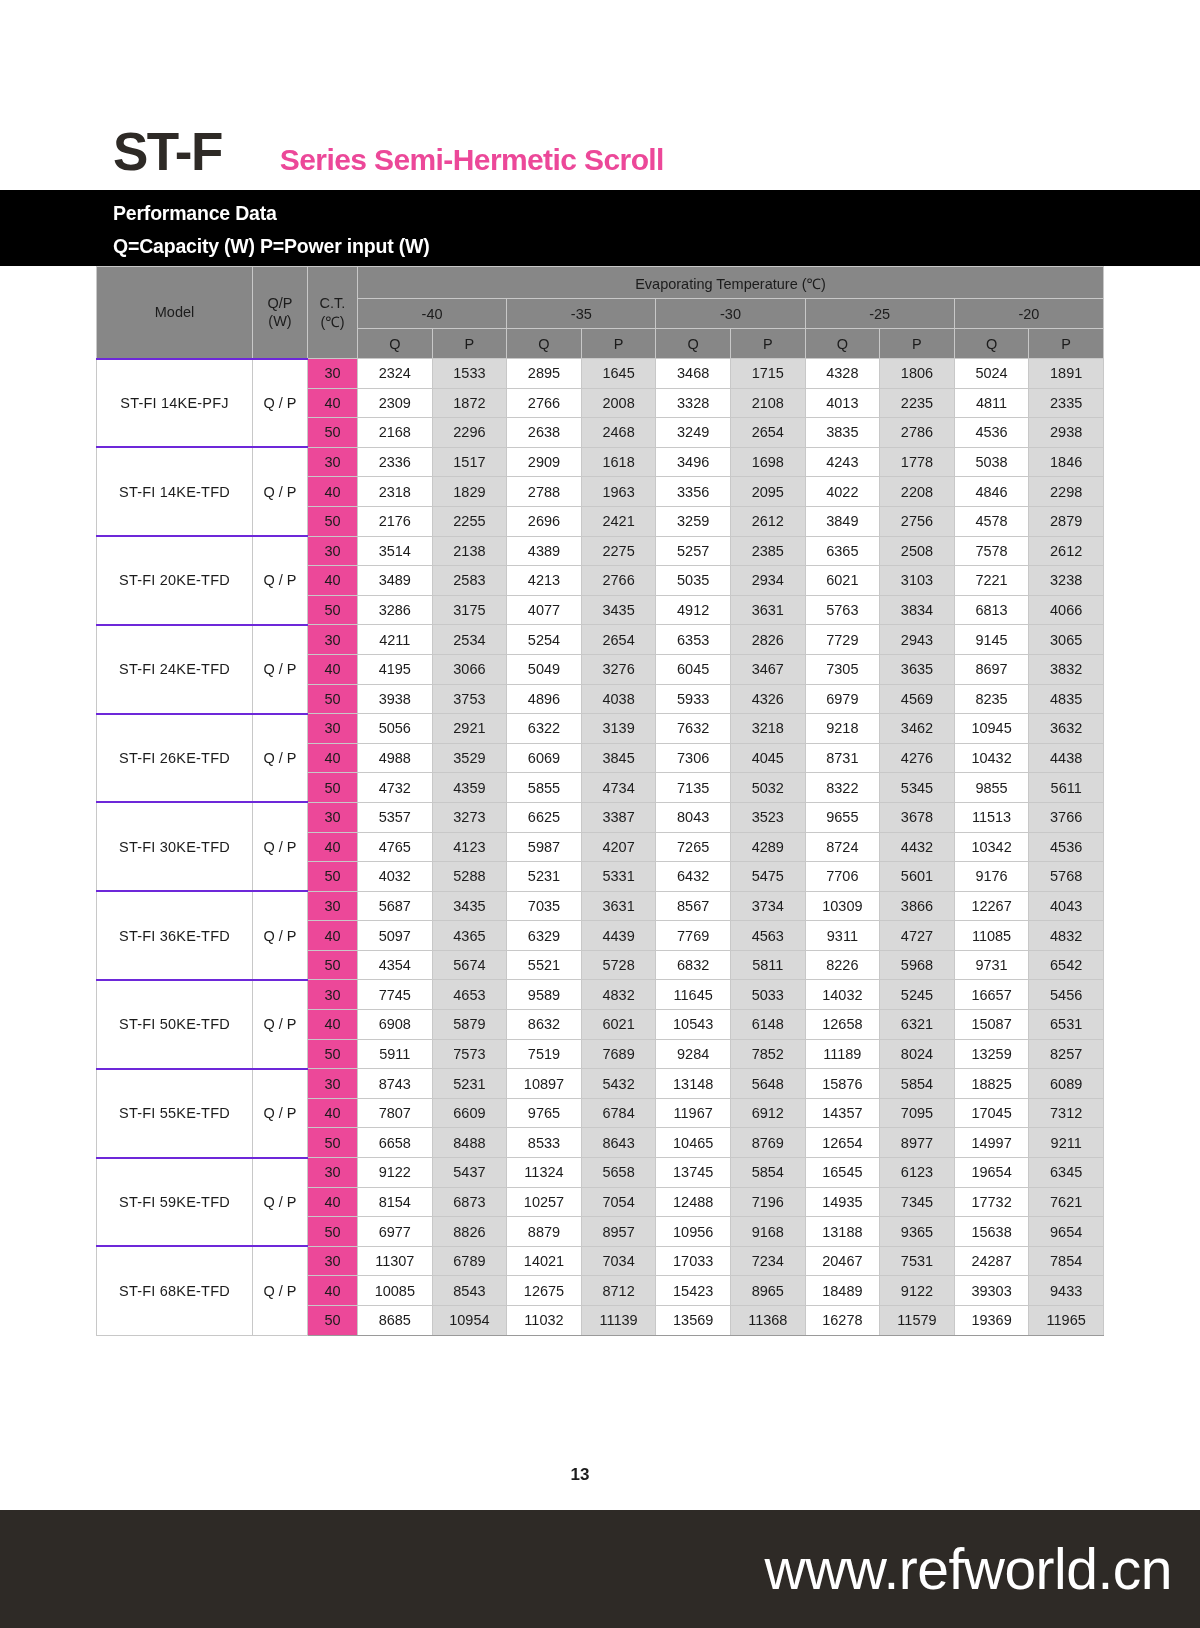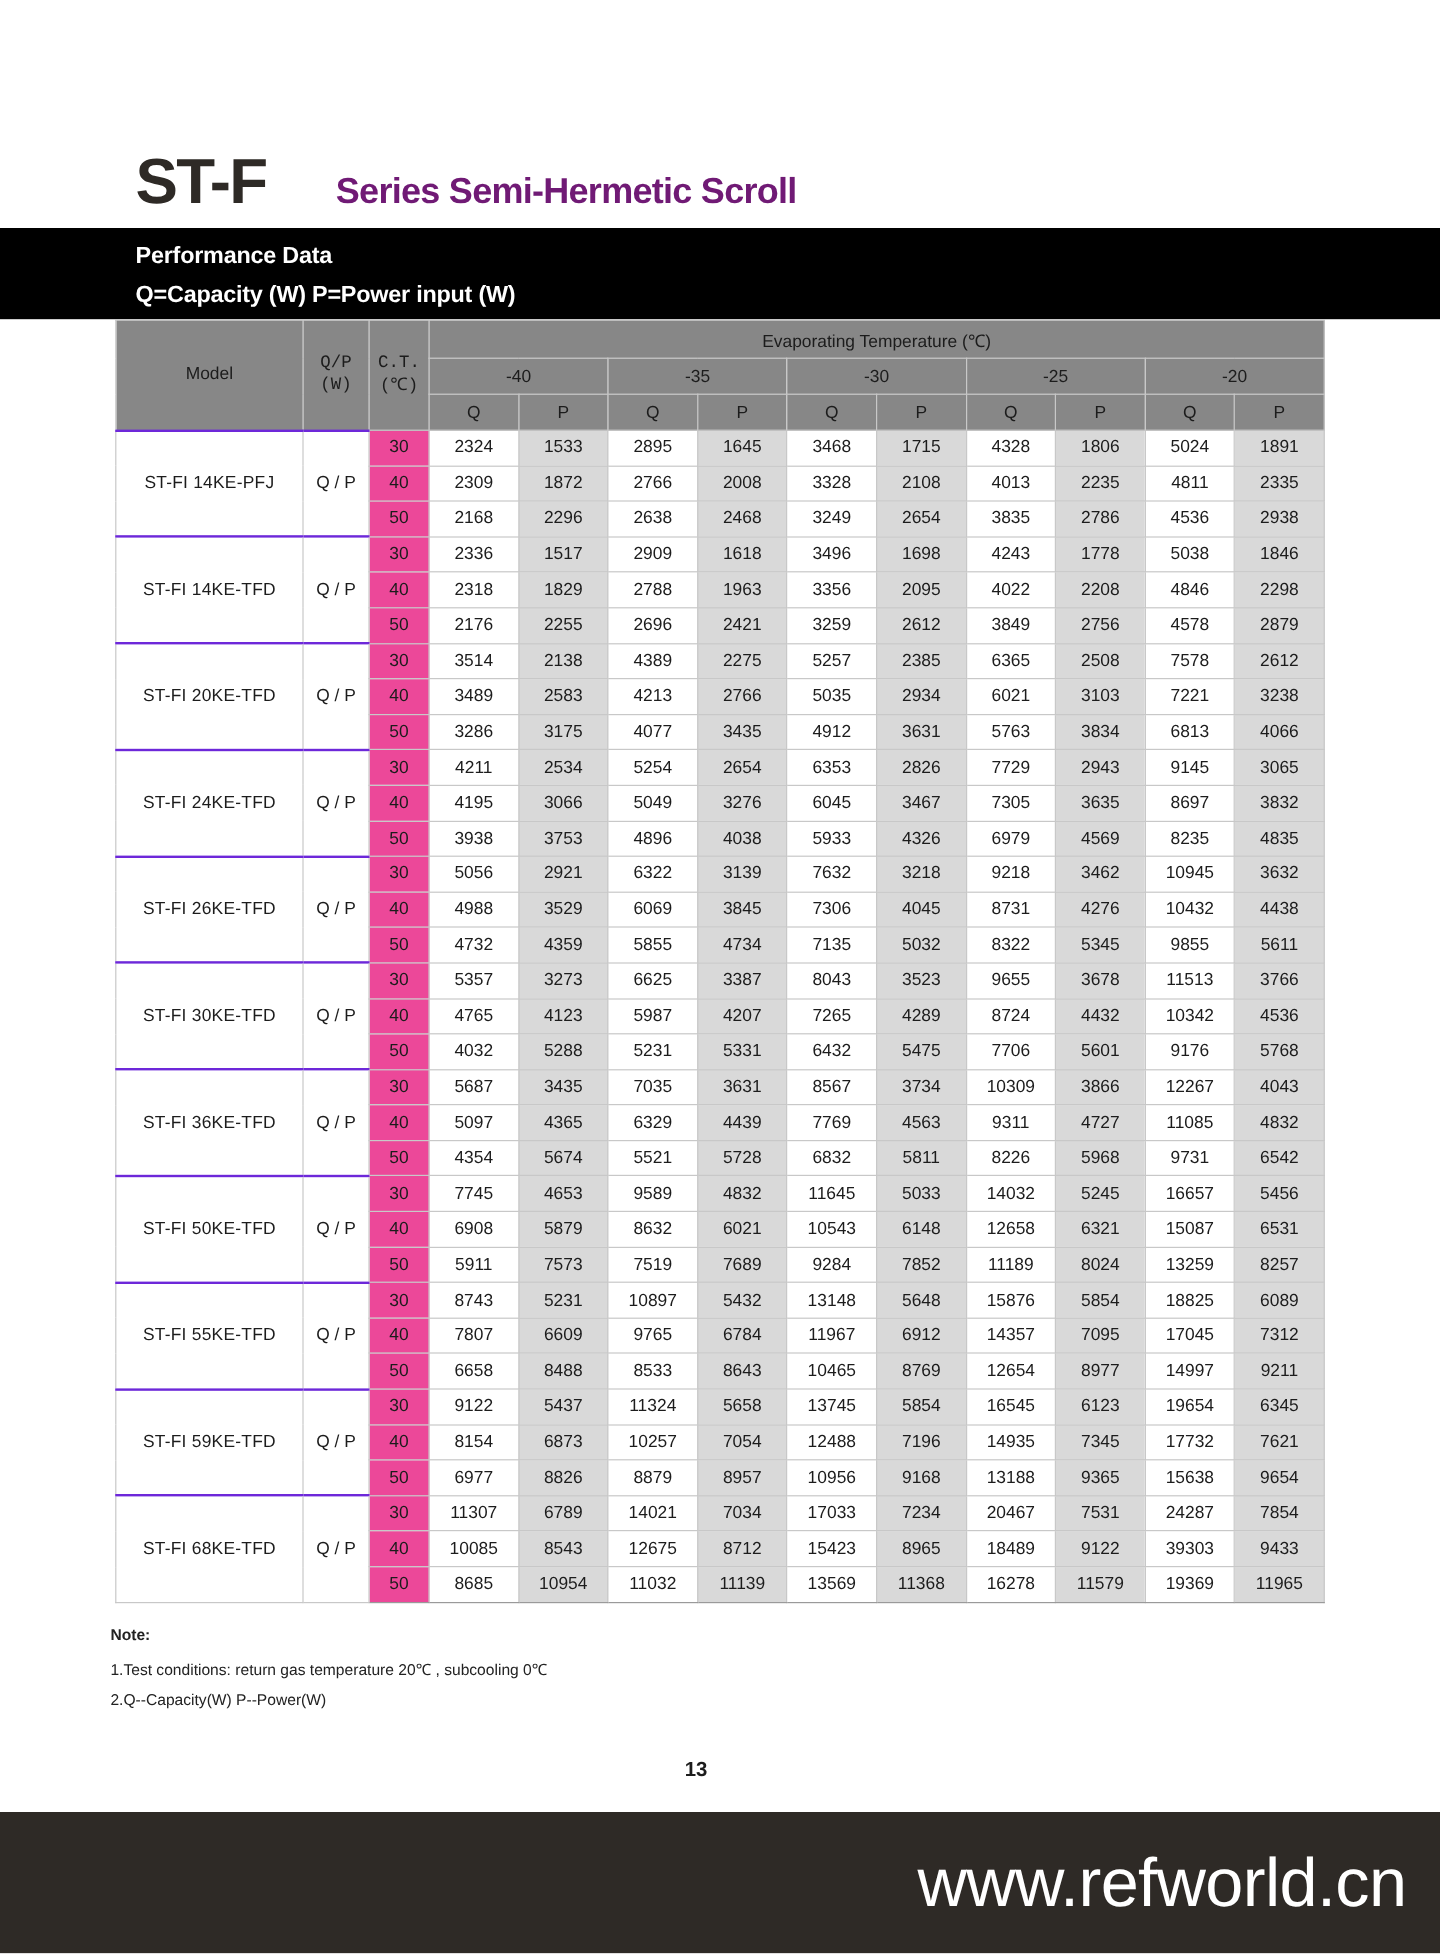--- a/index.html
+++ b/index.html
@@ -35,21 +35,21 @@
   .brand-main {
     font-size: 53px;
     font-weight: bold;
     color: #2e2a26;
     letter-spacing: -1.5px;
     line-height: 1;
   }
   .brand-sub {
     font-size: 30px;
     font-weight: bold;
-    color: #701a75;
+    color: #ec4899;
     letter-spacing: -0.6px;
     margin-left: 14px;
     line-height: 1;
   }
   .title-right {
     margin-left: auto;
     font-size: 50px;
     font-weight: bold;
     color: #2e2a26;
     letter-spacing: -1.2px;
@@ -114,21 +114,21 @@
   th.hd-qp     { width: 55px;  }
   th.hd-ct     { width: 50px;  }
   th.hd-evap   { }
   th.hd-temp   { }
   th.hd-qpsub  { }
 
   thead tr.r1 th { height: 32px; }
   thead tr.r2 th { height: 30px; }
   thead tr.r3 th { height: 30px; }
   th.hd-model, th.hd-qp, th.hd-ct { vertical-align: middle; }
-  .hd-stack { line-height: 1.25; font-family: Liberation Mono, monospace; }
+  .hd-stack { line-height: 1.25; }
 
   tbody td { height: 29.6px; }
   td.model {
     width: 156px;
     font-size: 15px;
     letter-spacing: 0.2px;
     background: #ffffff;
     border-left: 1px solid #c8c8c8;
   }
   td.qp {
@@ -704,25 +704,20 @@
             <td class="val-p">11368</td>
             <td class="val-q">16278</td>
             <td class="val-p">11579</td>
             <td class="val-q">19369</td>
             <td class="val-p">11965</td>
           </tr>
         </tbody>
     </table>
   </div>
 
-  <div class="notes">
-    <div class="note-title">Note:</div>
-    <div class="note-line">1.Test conditions: return gas temperature 20℃ , subcooling 0℃</div>
-    <div class="note-line">2.Q--Capacity(W) P--Power(W)</div>
-  </div>
 
   <div class="page-no">13</div>
 
   <div class="footer">
     <div class="footer-url">www.refworld.cn</div>
   </div>
 
 </div>
 
 </body></html>

